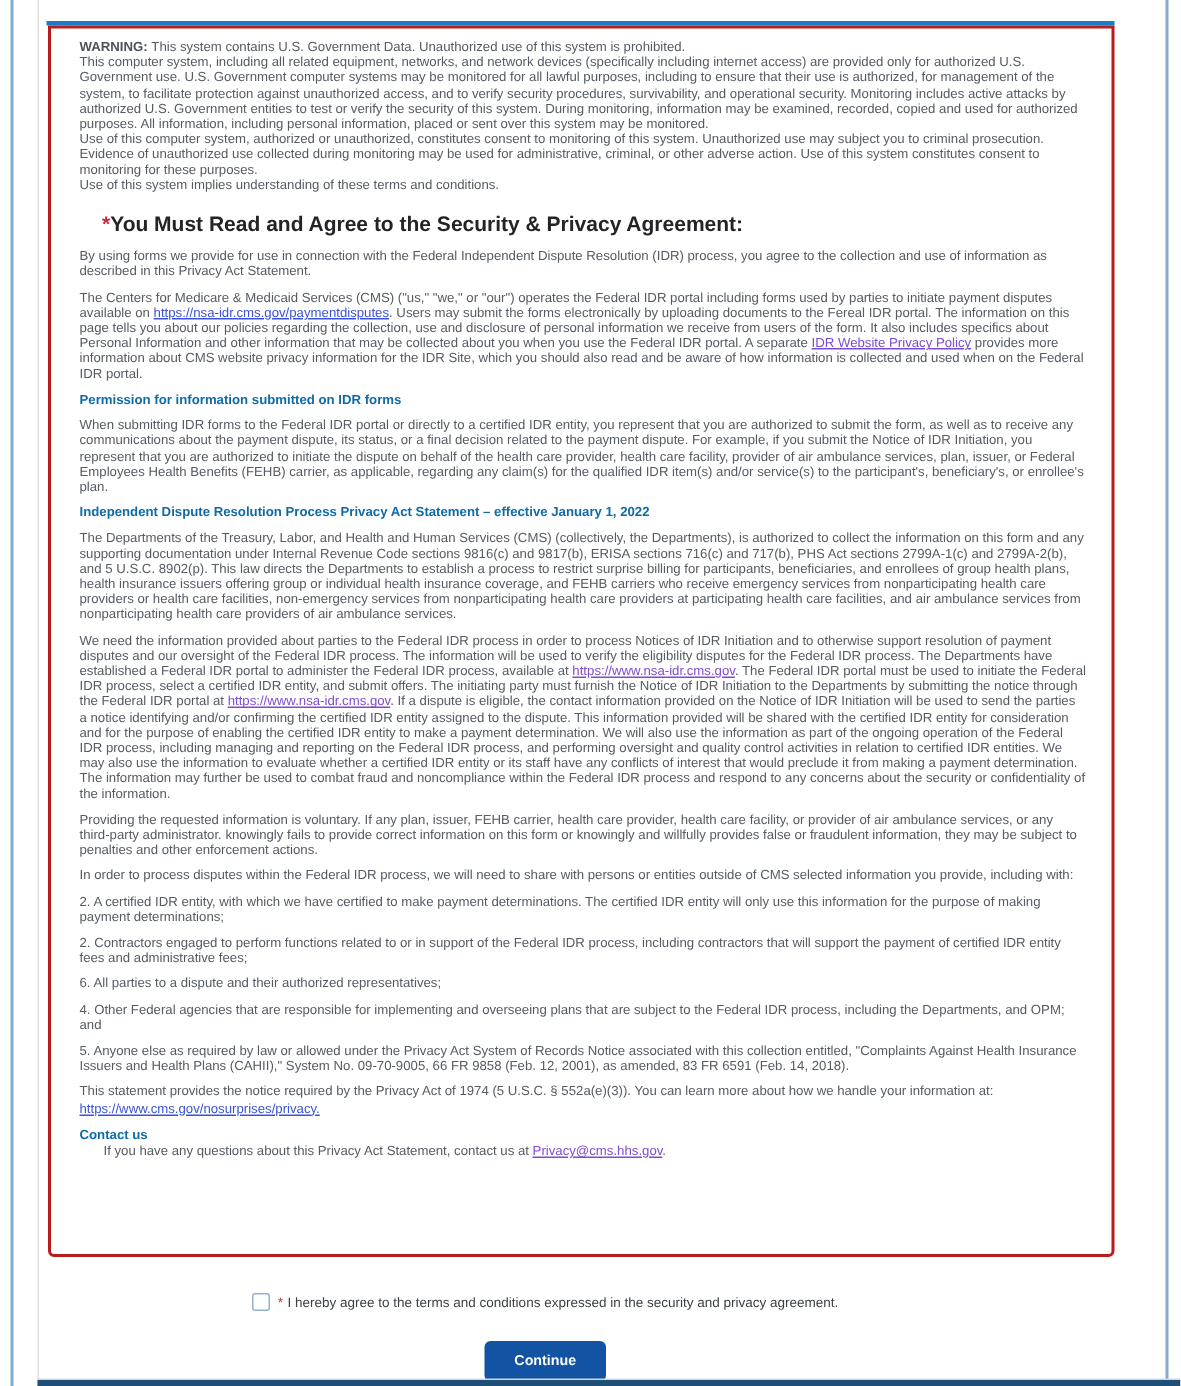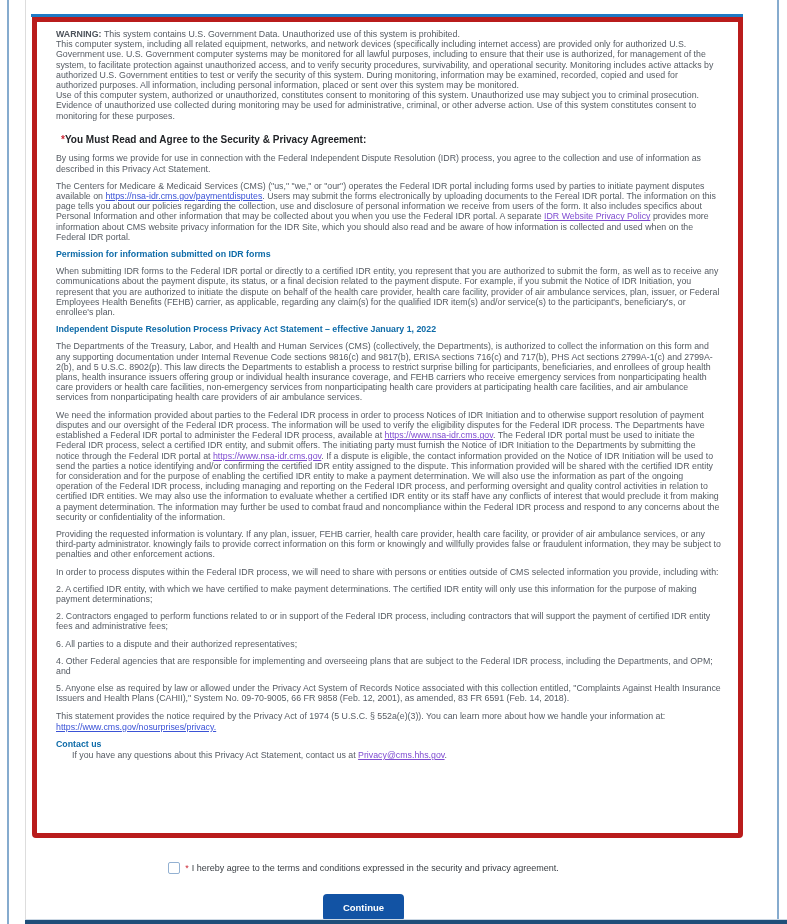--- a/index.html
+++ b/index.html
@@ -15,30 +15,30 @@
   .frame-left{position:absolute;left:7px;top:0;width:2px;height:924px;background:#86abce;}
   .frame-right{position:absolute;left:777px;top:0;width:2px;height:924px;background:#86abce;}
   .inner-divider{position:absolute;left:25px;top:0;width:1px;height:924px;background:#dddddd;}
   
   .top-accent{position:absolute;left:31px;top:14px;width:712px;height:3px;background:#1e7ac4;}
   
   .card{
     position:absolute;left:32px;top:17px;width:711px;height:821px;
     box-sizing:border-box;
     background:#ffffff;
-    border:5px solid #b91c1c;
+    border:2px solid #b91c1c;
     border-radius:0 0 4px 4px;
     padding:7px 17px 10px 19px;
     font-size:8.8px;line-height:1.16;
     overflow:hidden;
   }
   .wline{margin:0;}
   .wline strong{color:#4d535b;}
   .blk{margin:7px 0;}
-  .blk.h1{font-size:10px;font-weight:bold;color:#222428;margin:13px 5px 8px;}
+  .blk.h1{font-size:14px;font-weight:bold;color:#222428;margin:13px 15px 8px;}
   .blk.sub{font-weight:bold;color:#0e6ba8;}
   .blk.nobot{margin-bottom:1px;}
   .blk.notop{margin-top:0;padding-left:16px;}
   .blk.plink{margin:0 0 7px;}
   a.lnk{color:#3a52d6;text-decoration:underline;cursor:pointer;}
   a.lnk.visited{color:#7e4bd0;}
   .req{color:#cc2936;}
   
   .bottom-section{position:absolute;left:32px;top:858px;width:711px;text-align:center;}
   .agree-row{
@@ -71,20 +71,21 @@
 <div class="frame-left"></div>
 <div class="inner-divider"></div>
 <div class="frame-right"></div>
 <div class="top-accent"></div>
 
 <div class="card">
   <div id="warning-block">
       <div class="wline"><strong>WARNING: </strong>This system contains U.S. Government Data. Unauthorized use of this system is prohibited.</div>
       <div class="wline">This computer system, including all related equipment, networks, and network devices (specifically including internet access) are provided only for authorized U.S. Government use. U.S. Government computer systems may be monitored for all lawful purposes, including to ensure that their use is authorized, for management of the system, to facilitate protection against unauthorized access, and to verify security procedures, survivability, and operational security. Monitoring includes active attacks by authorized U.S. Government entities to test or verify the security of this system. During monitoring, information may be examined, recorded, copied and used for authorized purposes. All information, including personal information, placed or sent over this system may be monitored.</div>
       <div class="wline">Use of this computer system, authorized or unauthorized, constitutes consent to monitoring of this system. Unauthorized use may subject you to criminal prosecution. Evidence of unauthorized use collected during monitoring may be used for administrative, criminal, or other adverse action. Use of this system constitutes consent to monitoring for these purposes.</div>
+      <div class="wline">Use of this system implies understanding of these terms and conditions.</div>
     </div>
   <div id="content-blocks">
       <div class="blk h1"><span class="req">*</span>You Must Read and Agree to the Security &amp; Privacy Agreement:</div>
       <div class="blk p">By using forms we provide for use in connection with the Federal Independent Dispute Resolution (IDR) process, you agree to the collection and use of information as described in this Privacy Act Statement.</div>
       <div class="blk p">The Centers for Medicare &amp; Medicaid Services (CMS) ("us," "we," or "our") operates the Federal IDR portal including forms used by parties to initiate payment disputes available on <a class="lnk" href="#">https://nsa-idr.cms.gov/paymentdisputes</a>. Users may submit the forms electronically by uploading documents to the Fereal IDR portal. The information on this page tells you about our policies regarding the collection, use and disclosure of personal information we receive from users of the form. It also includes specifics about Personal Information and other information that may be collected about you when you use the Federal IDR portal. A separate <a class="lnk visited" href="#">IDR Website Privacy Policy</a> provides more information about CMS website privacy information for the IDR Site, which you should also read and be aware of how information is collected and used when on the Federal IDR portal.</div>
       <div class="blk sub">Permission for information submitted on IDR forms</div>
       <div class="blk p">When submitting IDR forms to the Federal IDR portal or directly to a certified IDR entity, you represent that you are authorized to submit the form, as well as to receive any communications about the payment dispute, its status, or a final decision related to the payment dispute. For example, if you submit the Notice of IDR Initiation, you represent that you are authorized to initiate the dispute on behalf of the health care provider, health care facility, provider of air ambulance services, plan, issuer, or Federal Employees Health Benefits (FEHB) carrier, as applicable, regarding any claim(s) for the qualified IDR item(s) and/or service(s) to the participant's, beneficiary's, or enrollee's plan.</div>
       <div class="blk sub">Independent Dispute Resolution Process Privacy Act Statement – effective January 1, 2022</div>
       <div class="blk p">The Departments of the Treasury, Labor, and Health and Human Services (CMS) (collectively, the Departments), is authorized to collect the information on this form and any supporting documentation under Internal Revenue Code sections 9816(c) and 9817(b), ERISA sections 716(c) and 717(b), PHS Act sections 2799A-1(c) and 2799A-2(b), and 5 U.S.C. 8902(p). This law directs the Departments to establish a process to restrict surprise billing for participants, beneficiaries, and enrollees of group health plans, health insurance issuers offering group or individual health insurance coverage, and FEHB carriers who receive emergency services from nonparticipating health care providers or health care facilities, non-emergency services from nonparticipating health care providers at participating health care facilities, and air ambulance services from nonparticipating health care providers of air ambulance services.</div>
       <div class="blk p">We need the information provided about parties to the Federal IDR process in order to process Notices of IDR Initiation and to otherwise support resolution of payment disputes and our oversight of the Federal IDR process. The information will be used to verify the eligibility disputes for the Federal IDR process. The Departments have established a Federal IDR portal to administer the Federal IDR process, available at <a class="lnk visited" href="#">https://www.nsa-idr.cms.gov</a>. The Federal IDR portal must be used to initiate the Federal IDR process, select a certified IDR entity, and submit offers. The initiating party must furnish the Notice of IDR Initiation to the Departments by submitting the notice through the Federal IDR portal at <a class="lnk visited" href="#">https://www.nsa-idr.cms.gov</a>. If a dispute is eligible, the contact information provided on the Notice of IDR Initiation will be used to send the parties a notice identifying and/or confirming the certified IDR entity assigned to the dispute. This information provided will be shared with the certified IDR entity for consideration and for the purpose of enabling the certified IDR entity to make a payment determination. We will also use the information as part of the ongoing operation of the Federal IDR process, including managing and reporting on the Federal IDR process, and performing oversight and quality control activities in relation to certified IDR entities. We may also use the information to evaluate whether a certified IDR entity or its staff have any conflicts of interest that would preclude it from making a payment determination. The information may further be used to combat fraud and noncompliance within the Federal IDR process and respond to any concerns about the security or confidentiality of the information.</div>

